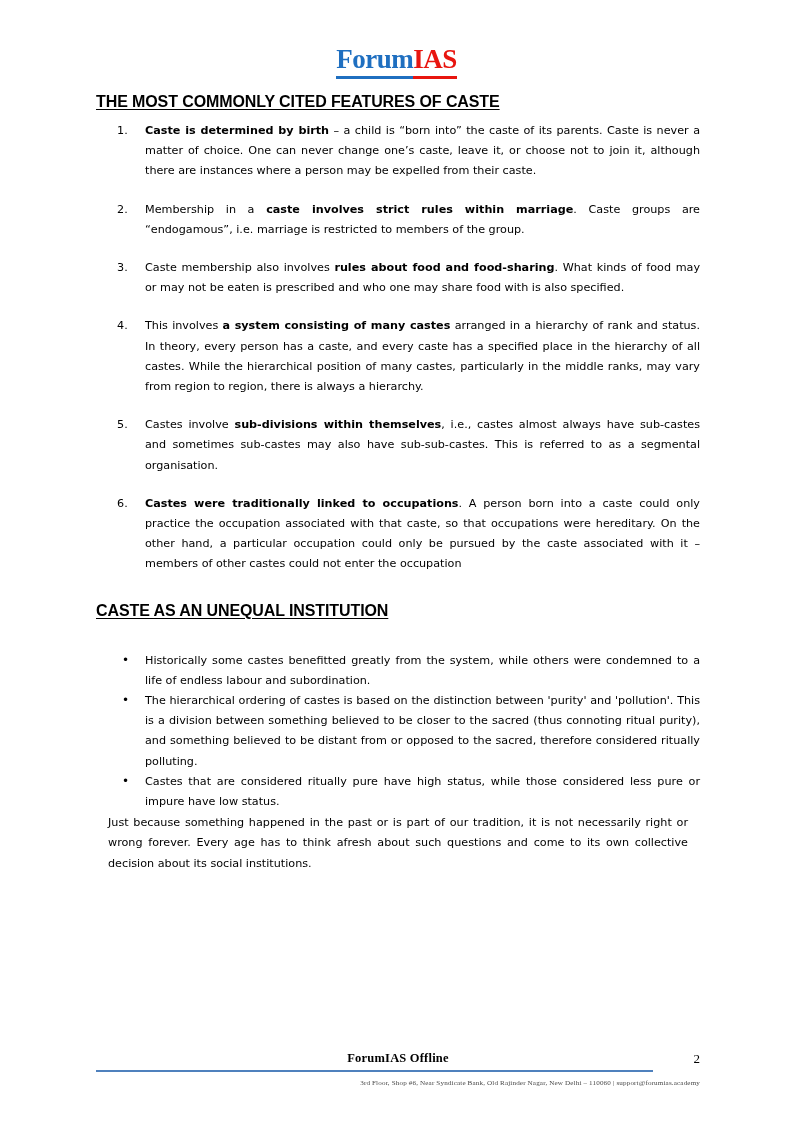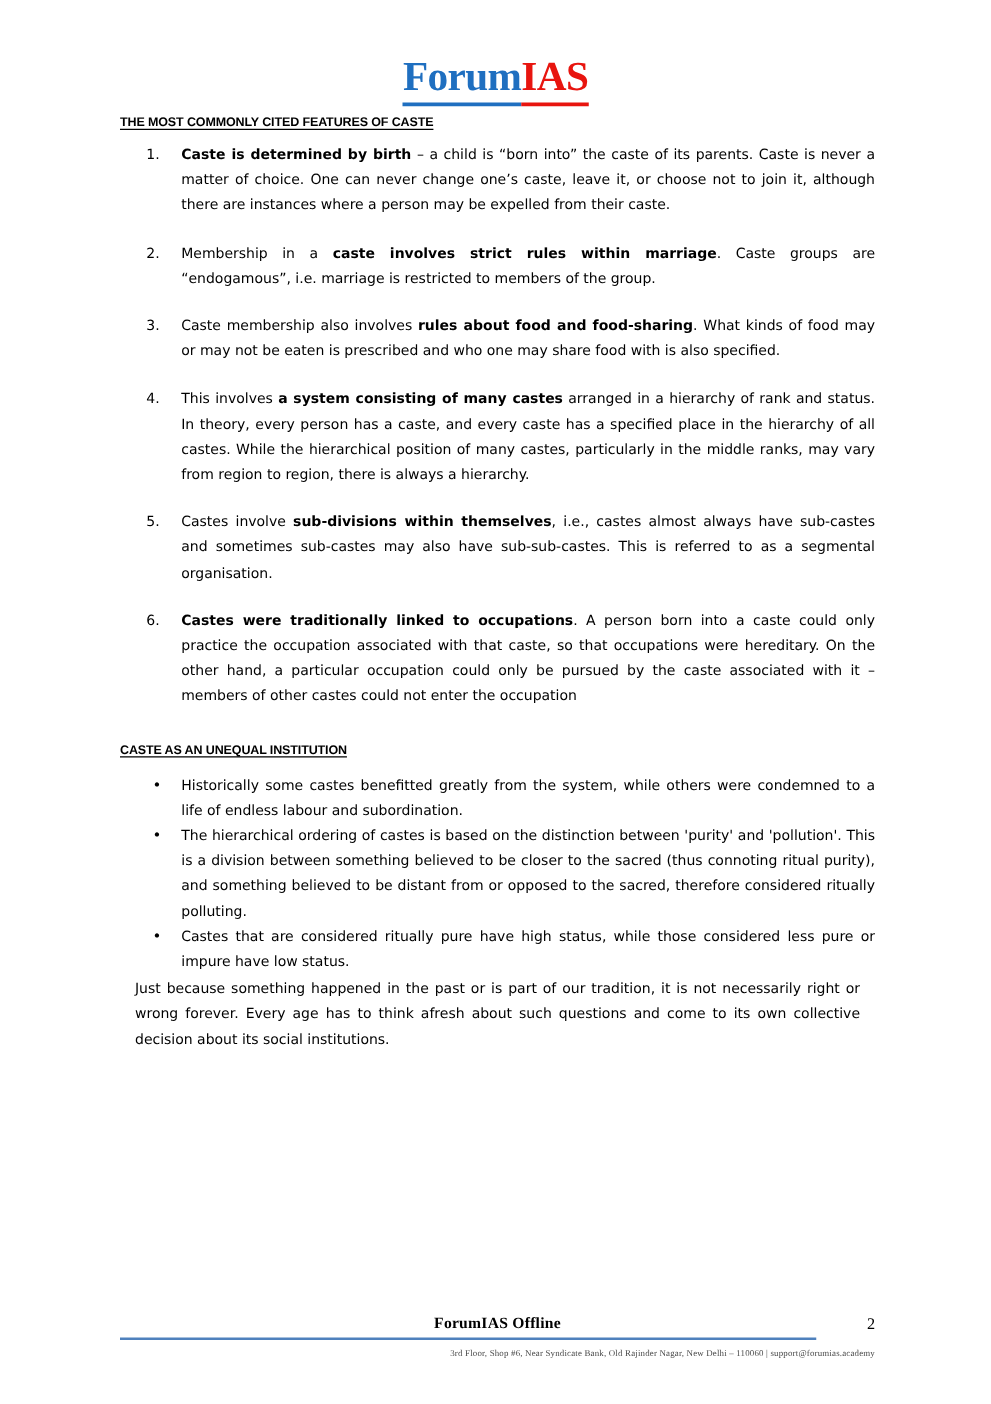--- a/index.html
+++ b/index.html
@@ -24,21 +24,21 @@
 
   
   .logo-wrap {
     text-align: center;
     padding-top: 46px;
   }
   .logo {
     display: inline-block;
     font-family: "Liberation Serif", "DejaVu Serif", serif;
     font-weight: bold;
-    font-size: 33px;
+    font-size: 27px;
     line-height: 1;
     letter-spacing: -0.5px;
     white-space: nowrap;
   }
   .logo .forum {
     color: #1f6fc0;
     border-bottom: 3px solid #1f6fc0;
     padding-bottom: 2px;
   }
   .logo .ias {
@@ -52,21 +52,21 @@
     position: absolute;
     left: 96px;
     right: 93px;
     top: 93px;
   }
 
   
   .section-heading {
     font-family: "Liberation Sans", "DejaVu Sans", sans-serif;
     font-weight: bold;
-    font-size: 10px;
+    font-size: 16px;
     letter-spacing: -0.1px;
     text-decoration: underline;
     text-underline-offset: 2px;
     margin: 0;
     padding: 0;
     white-space: nowrap;
   }
   .heading-2 { margin-top: 27px; }
   .heading-3 { margin-top: 30px; }
 
@@ -104,21 +104,21 @@
     left: 21px;
     top: 0;
     font-size: 11.2px;
     font-weight: normal;
   }
   ol.numbered > li:last-child { margin-bottom: 0; }
 
   
   ul.bulleted {
     list-style: none;
-    margin: 13px 0 0 0;
+    margin: 31px 0 0 0;
     padding: 0;
   }
   ul.bulleted > li {
     position: relative;
     padding-left: 49px;
     margin-bottom: 0;
     font-family: "DejaVu Sans", sans-serif;
     font-size: 11.2px;
     line-height: 20.2px;
     text-align: justify;

